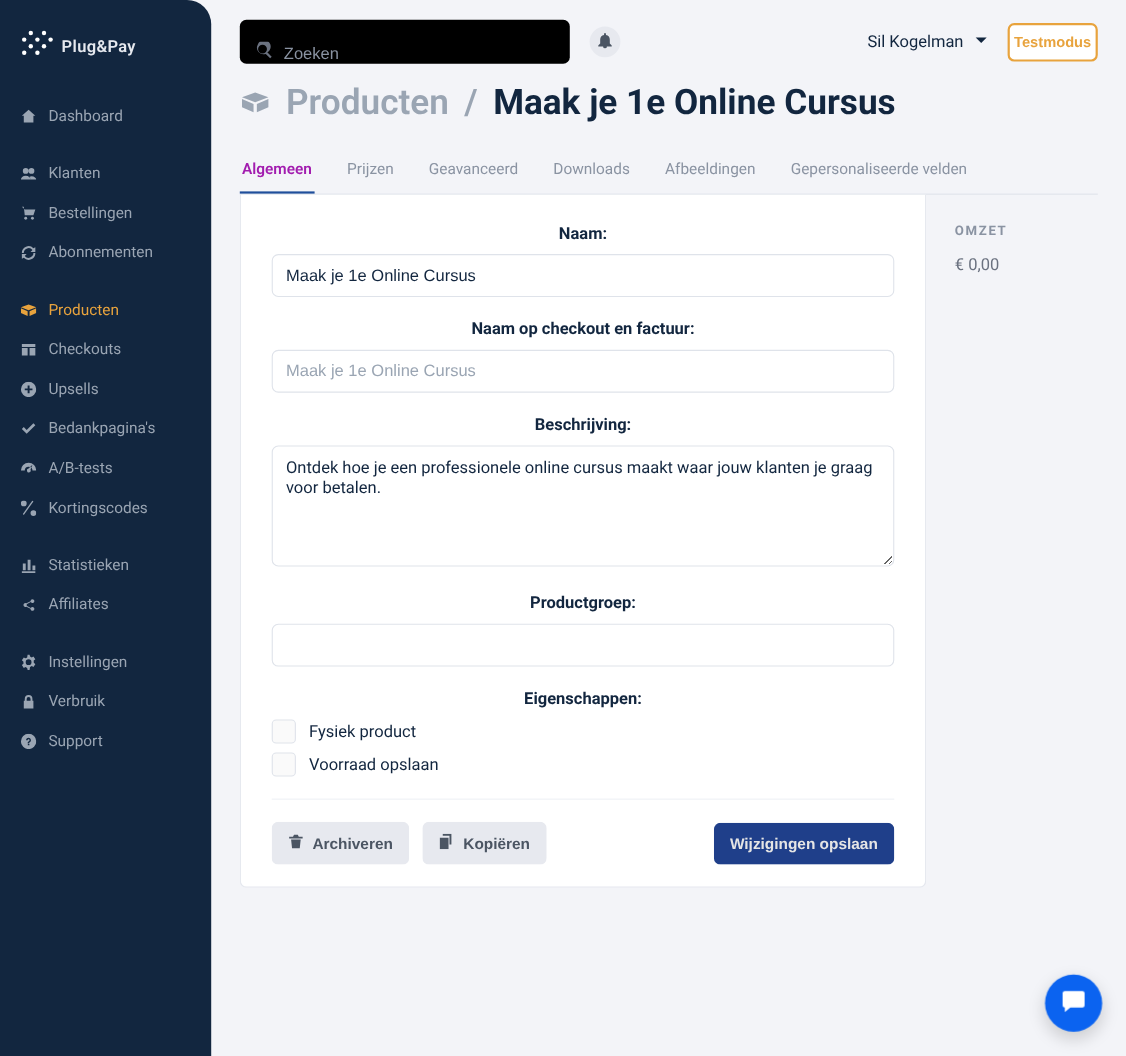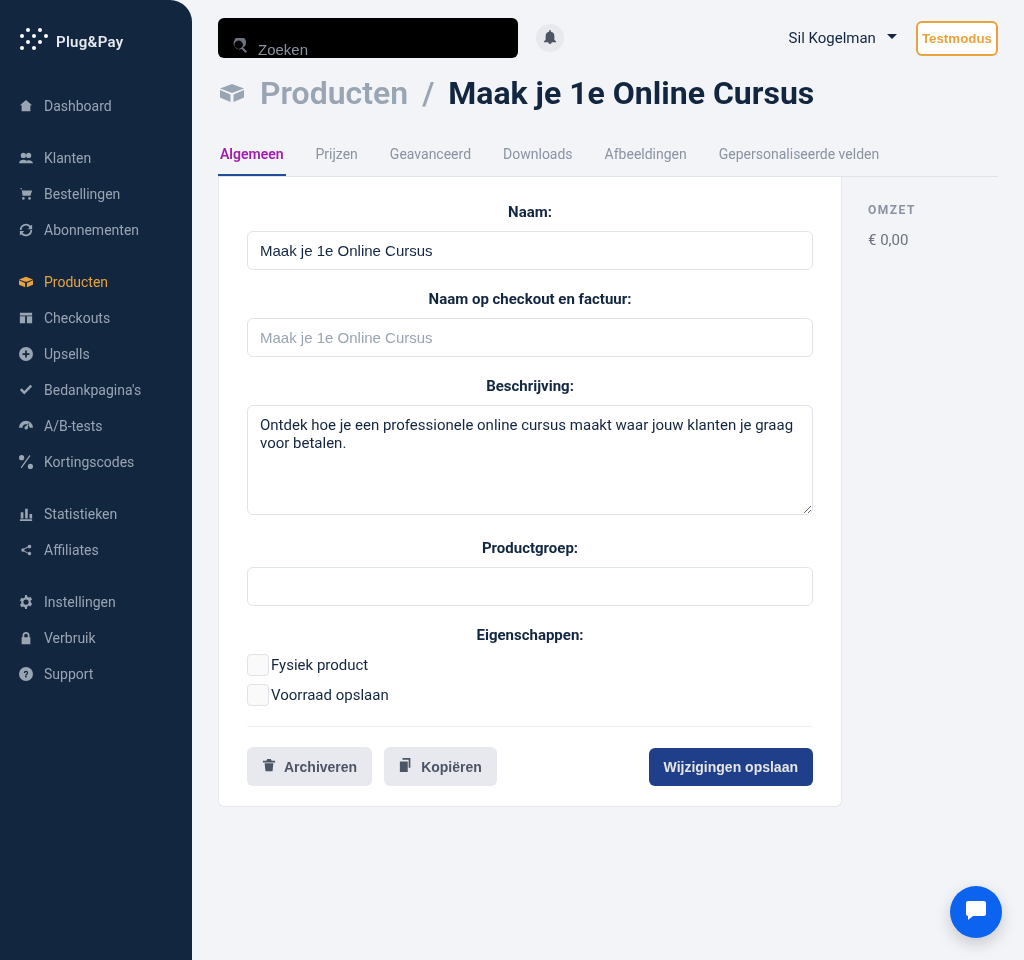--- a/index.html
+++ b/index.html
@@ -45,21 +45,21 @@
   .tab.active { color: #a21caf; border-bottom-color: #1f4e9b; font-weight: 600; }
 
   .layout { display: flex; gap: 26px; align-items: flex-start; margin-top: 0; }
   .panel { flex: 1; background: #fff; border: 1px solid #e4e7ee; border-top: none; border-radius: 0 0 6px 6px; padding: 26px 28px 20px; }
   .panel h2 { font-size: 20px; font-weight: 700; margin-bottom: 22px; }
   .field { margin-bottom: 20px; }
   .field-label { font-size: 15px; font-weight: 700; margin-bottom: 10px; display: block; text-align: center; }
   .input, .textarea { width: 100%; border: 1px solid #dfe3ea; border-radius: 6px; padding: 10px 12px; font-size: 15px; color: #12263f; background: #fff; }
   .input::placeholder { color: #9aa5b3; }
   .textarea { min-height: 110px; resize: both; font-family: inherit; }
-  .checkbox-row { display: flex; align-items: center; gap: 2px; margin: 8px 0; }
+  .checkbox-row { display: flex; align-items: center; gap: 12px; margin: 8px 0; }
   .checkbox-box { width: 22px; height: 22px; border: 1px solid #dfe3ea; border-radius: 4px; background: #fafafa; }
   .checkbox-label { font-size: 15px; }
 
   .actions { display: flex; align-items: center; gap: 12px; padding-top: 20px; margin-top: 18px; border-top: 1px solid #eef1f6; }
   .btn { display: inline-flex; align-items: center; gap: 8px; padding: 10px 14px; border-radius: 6px; font-size: 14px; font-weight: 600; cursor: pointer; border: 1px solid transparent; }
   .btn.secondary { background: #e7e9ef; color: #4b5563; }
   .btn.primary { background: #1f3f8a; color: #e5e5e5; margin-left: auto; }
   .btn svg { width: 14px; height: 14px; fill: currentColor; }
 
   .side { width: 130px; padding-top: 26px; }

